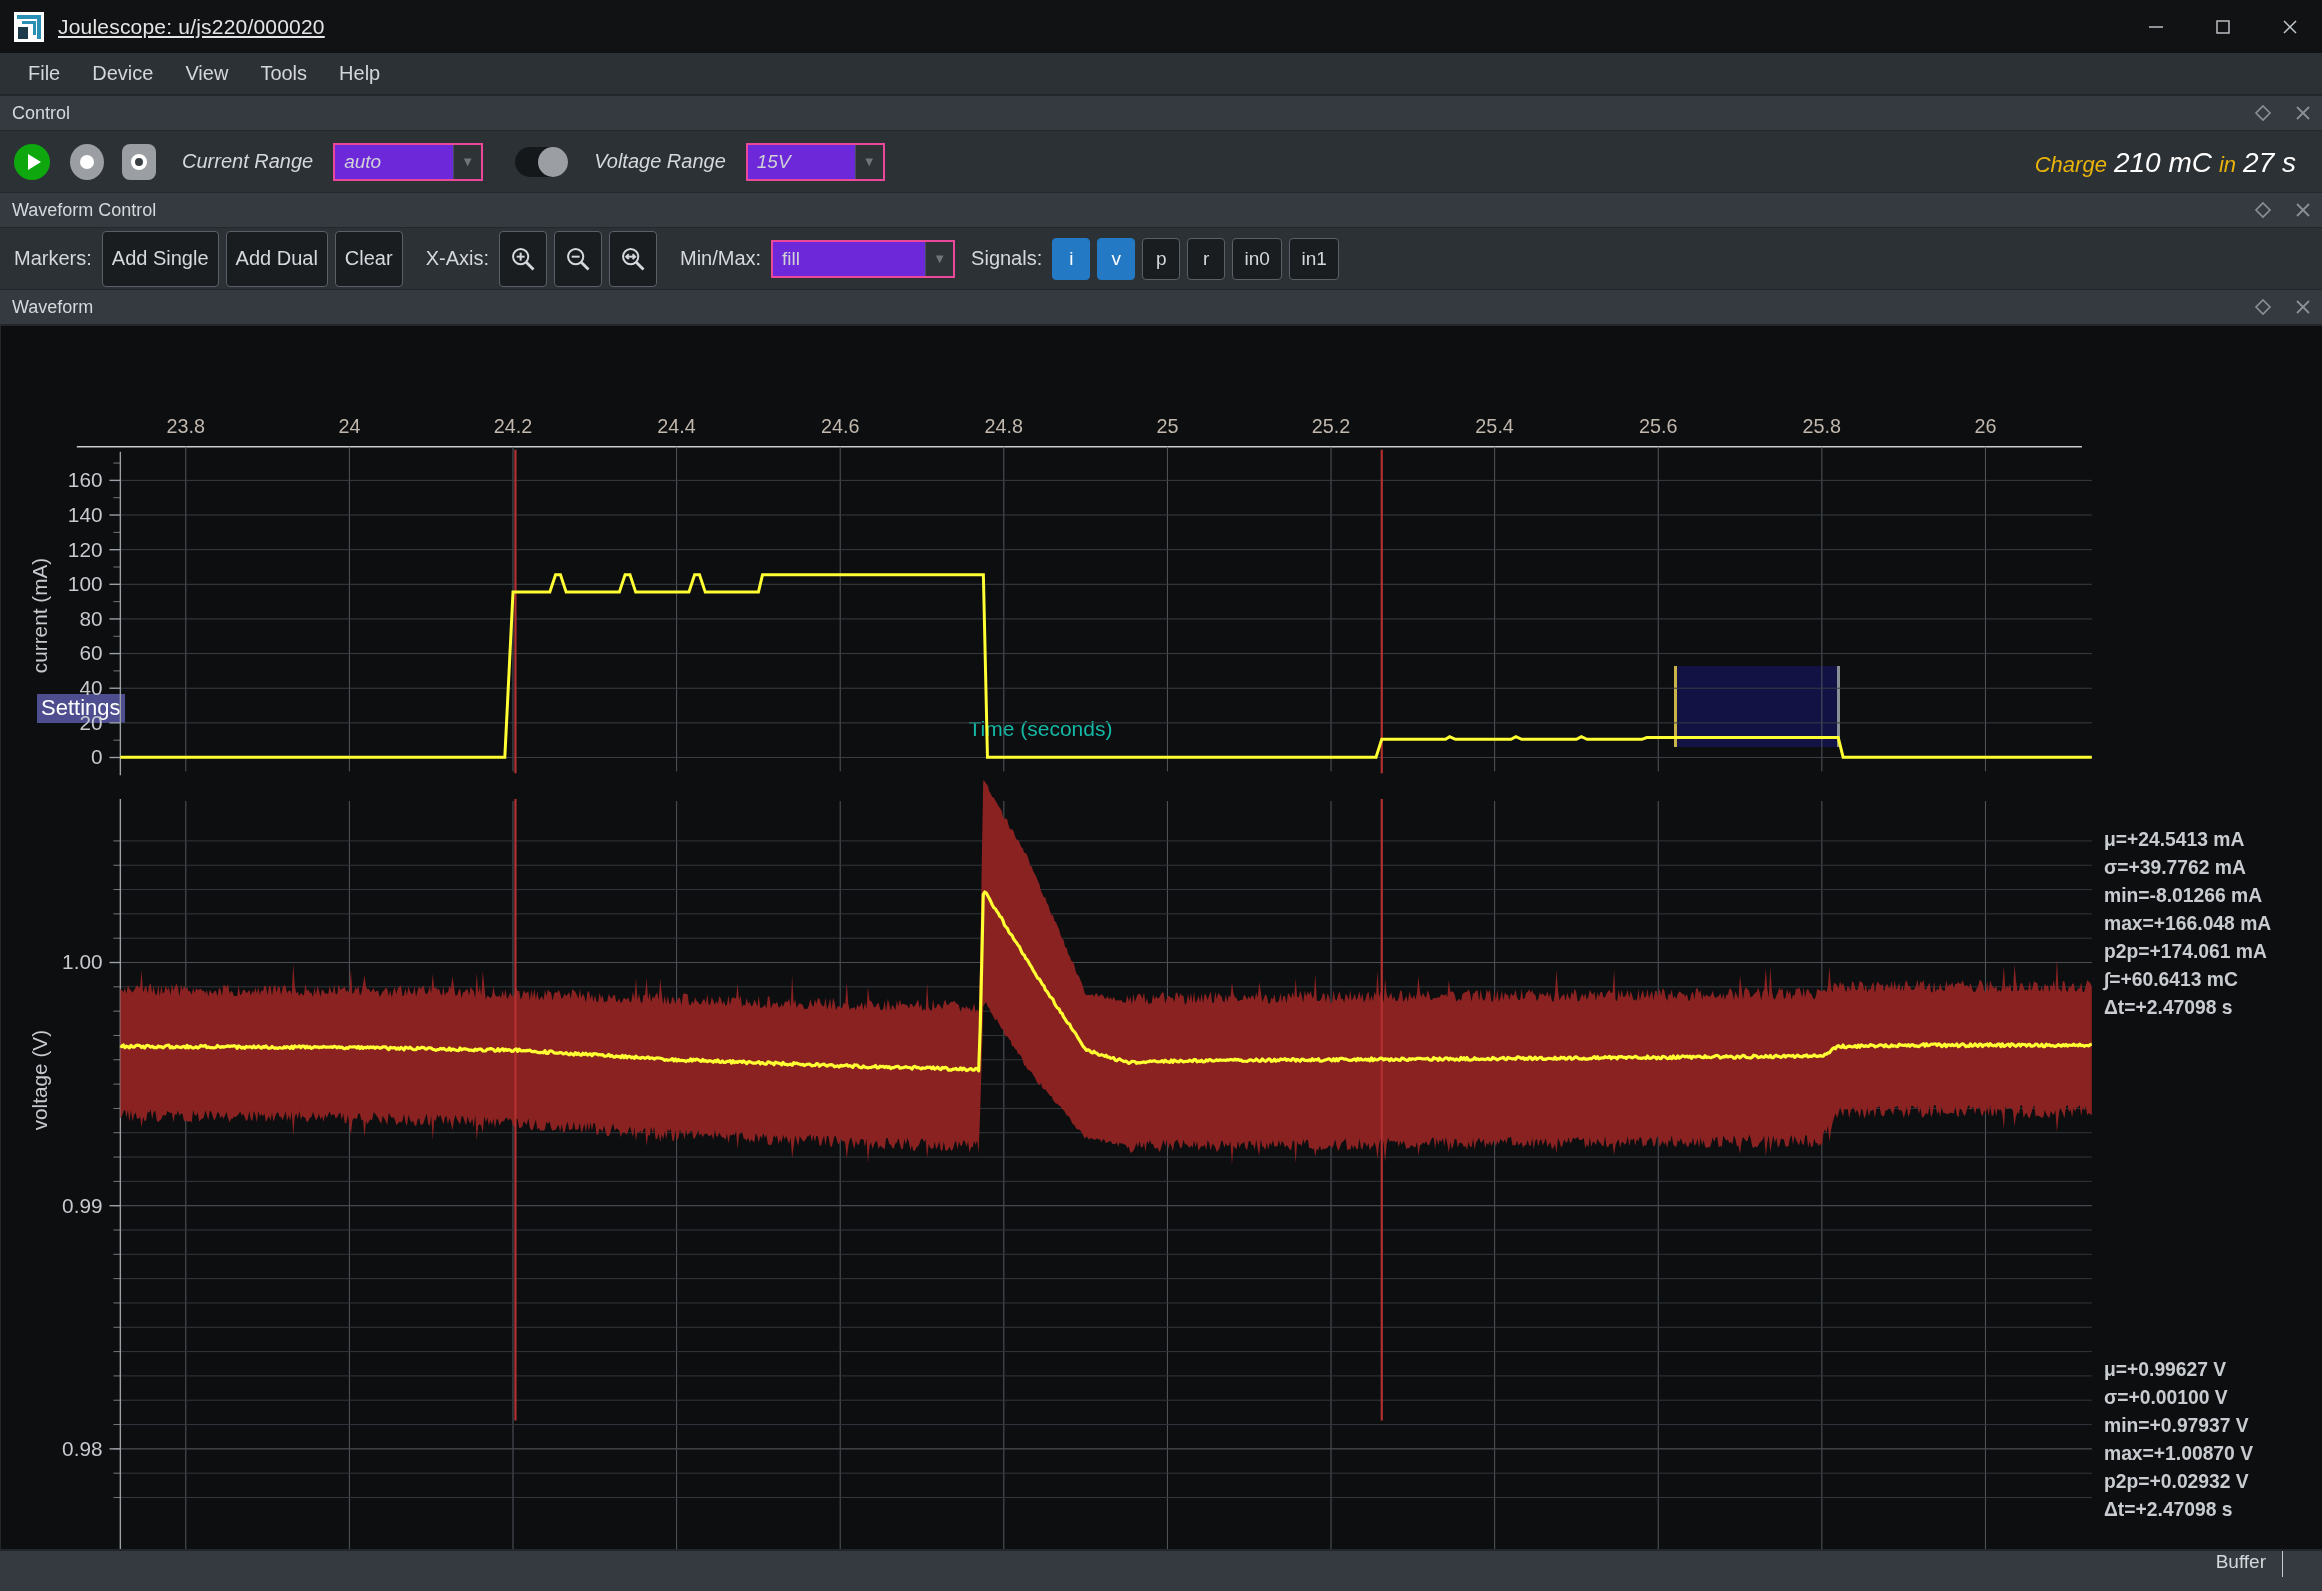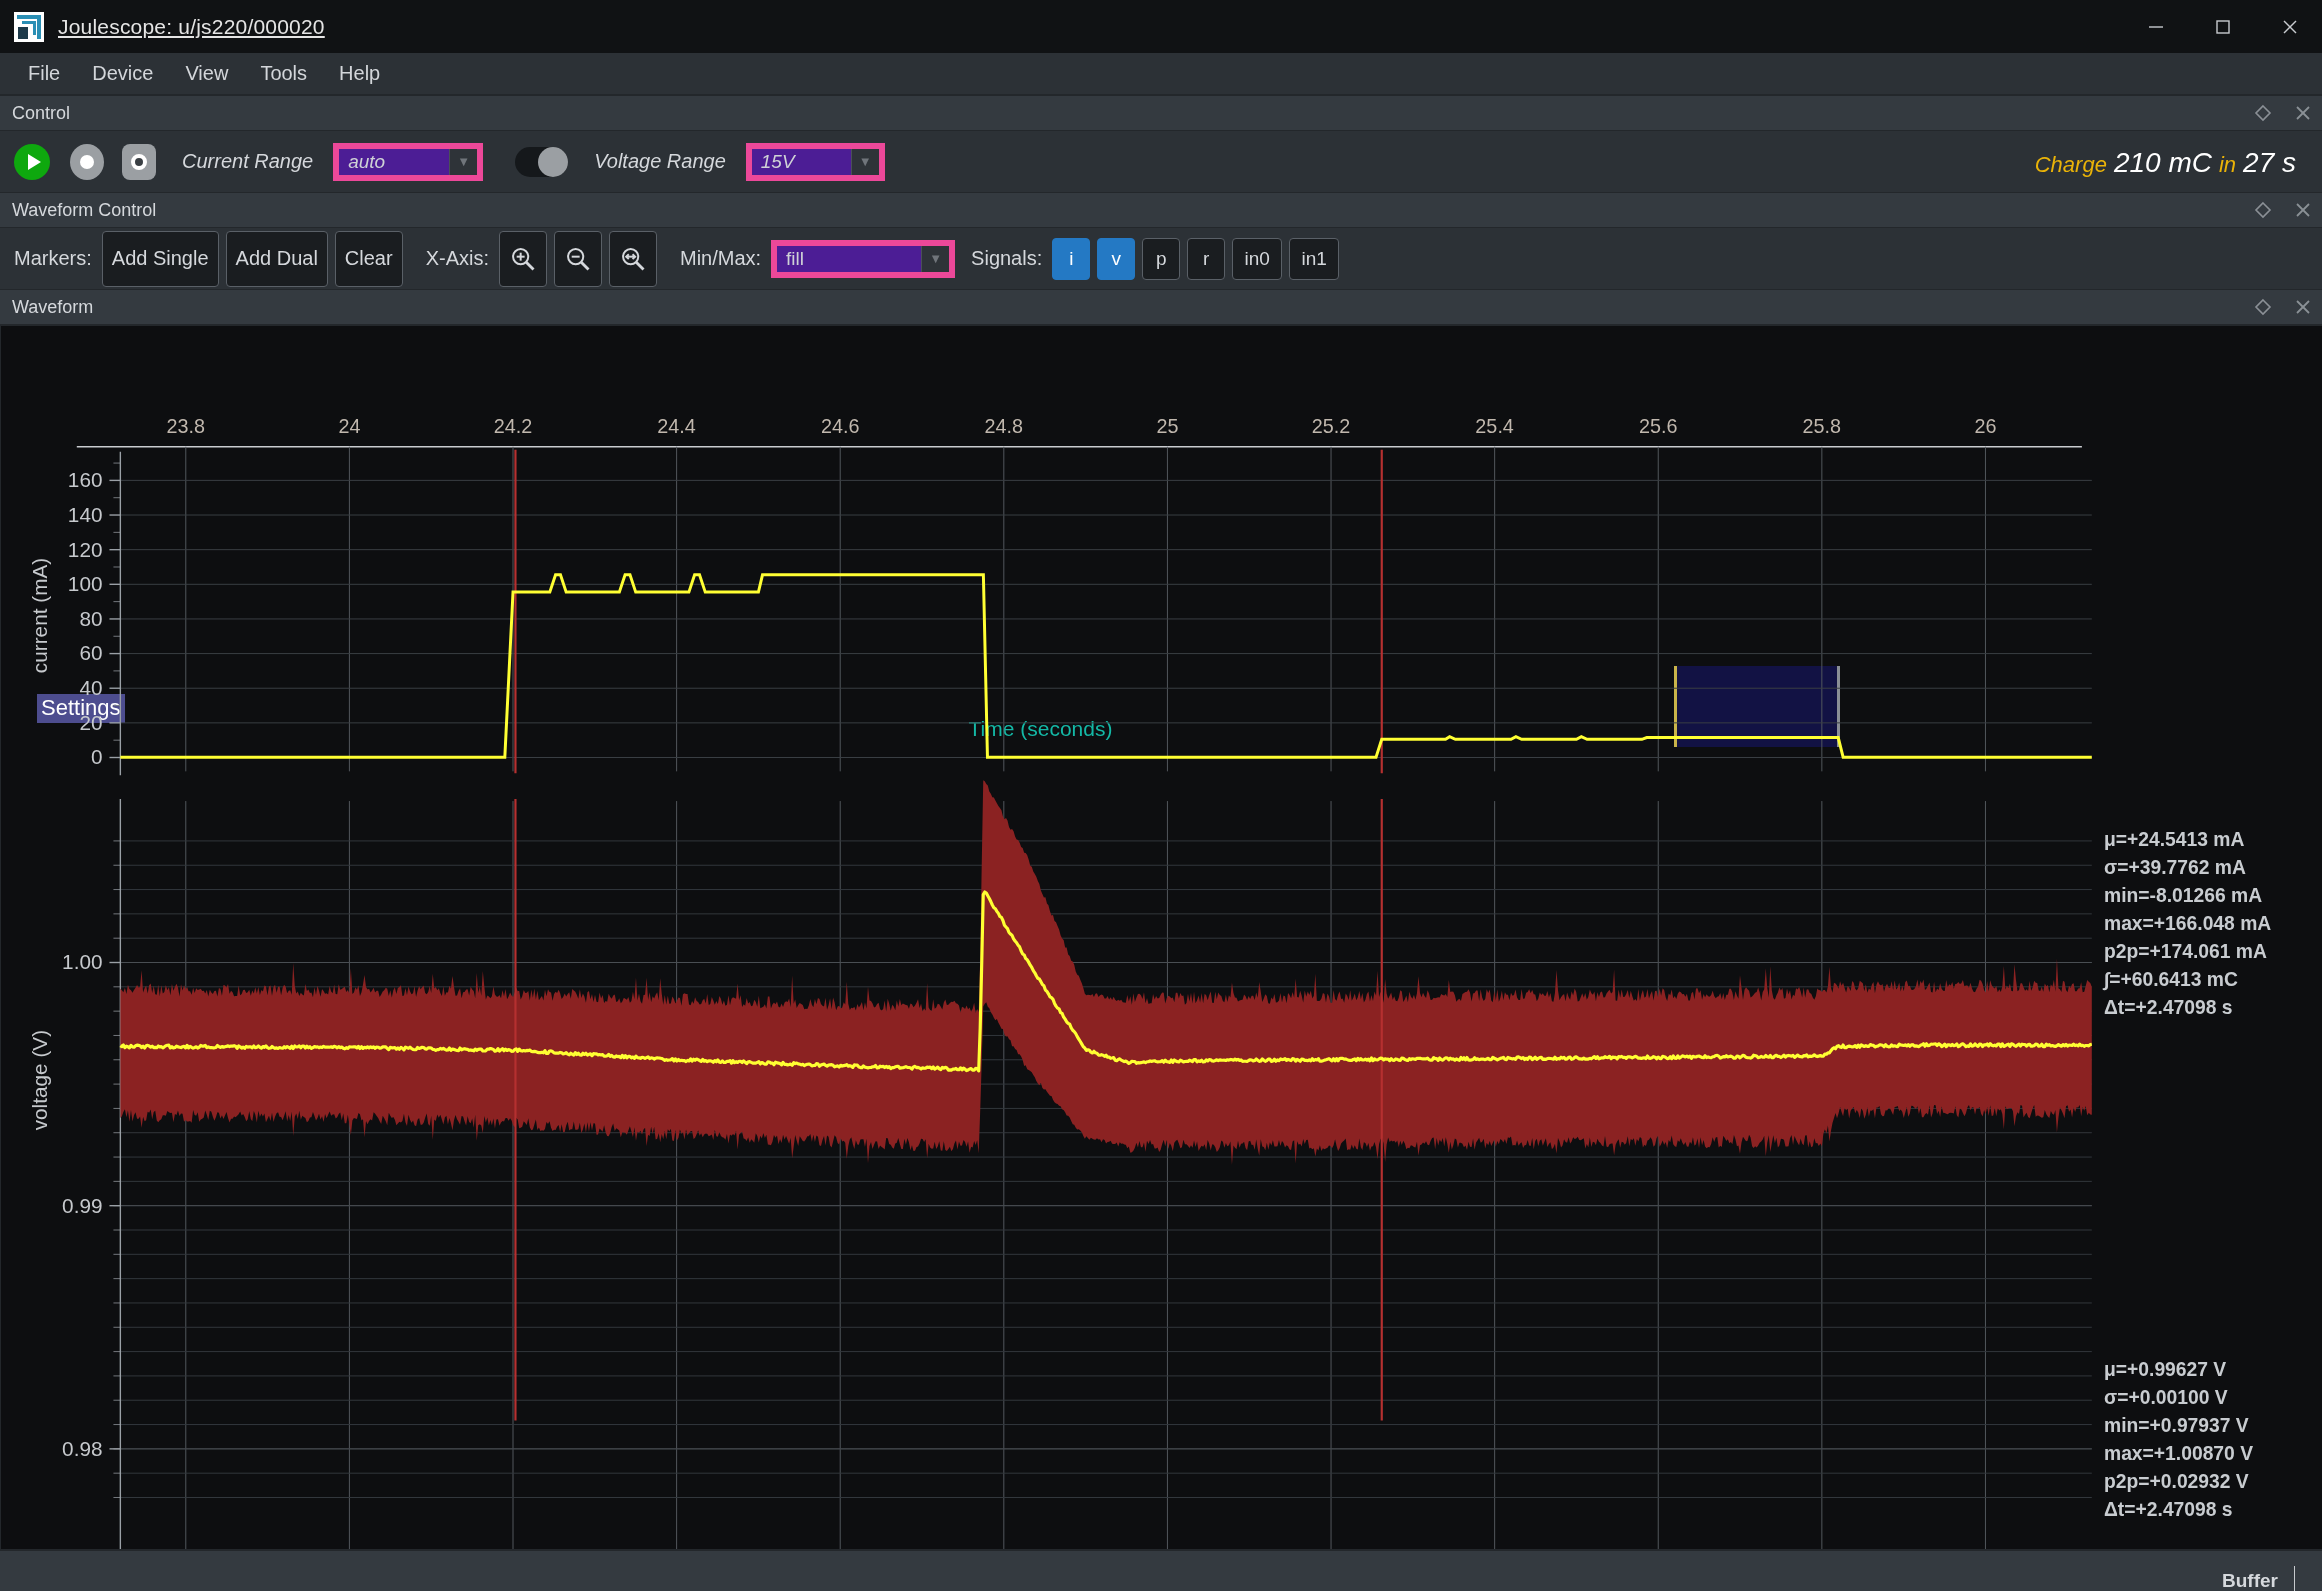--- a/index.html
+++ b/index.html
@@ -79,21 +79,21 @@
   .btn-rec-square {
     width: 34px; height: 36px; border-radius: 8px; background: #9b9fa3;
     display: flex; align-items: center; justify-content: center; margin-right: 18px;
   }
   .btn-rec-square .ring {
     width: 16px; height: 16px; border-radius: 50%; background: #3a3f44;
     border: 4px solid #ffffff;
   }
   .ctl-label { font-size: 20px; color: #d5d8dc; margin-right: 12px; white-space: nowrap; }
   .combo {
-    height: 38px; background: #4c1d95; border: 6px solid #ec4899;
+    height: 38px; background: #6d28d9; border: 2px solid #ec4899;
     display: flex; align-items: center; min-width: 139px; position: relative;
   }
   .combo .cval { font-size: 19px; color: #cfd2d6; padding-left: 9px; }
   .combo .carrow {
     margin-left: auto; width: 28px; height: 100%; background: #2e3338;
     border-left: 1px solid #4a5057; display: flex; align-items: center; justify-content: center;
     color: #70757b; font-size: 13px;
   }
   .combo.w-current { width: 150px; }
   .combo.w-voltage { width: 122px; }
@@ -156,24 +156,23 @@
 
   .stats {
     position: absolute; font-size: 19.3px; color: #c8ccd0; font-weight: bold;
     line-height: 1.455; white-space: nowrap;
   }
   .stats.cur { left: 2103px; top: 500px; }
   .stats.vol { left: 2103px; top: 1030px; }
 
   
   .statusbar {
-    height: 42px; background: #343a40; display: flex; align-items: flex-end;
-    flex: 0 0 42px; justify-content: flex-end; padding-right: 10px;
+    height: 42px; background: #343a40; display: flex; align-items: flex-start;
+    flex: 0 0 42px; justify-content: flex-end; padding-right: 22px;
     border-top: 1px solid #23272b;
-    font-weight: bold;
   }
   .statusbar .sb-text { font-size: 19px; color: #d5d8dc; margin-right: 16px; }
   .statusbar .sb-sep { width: 1px; height: 26px; background: #c7cacd; margin-right: 18px; }
 </style>
 </head>
 <body>
 
 <div class="titlebar">
   <div class="app-logo">
     <i class="l1"></i>

